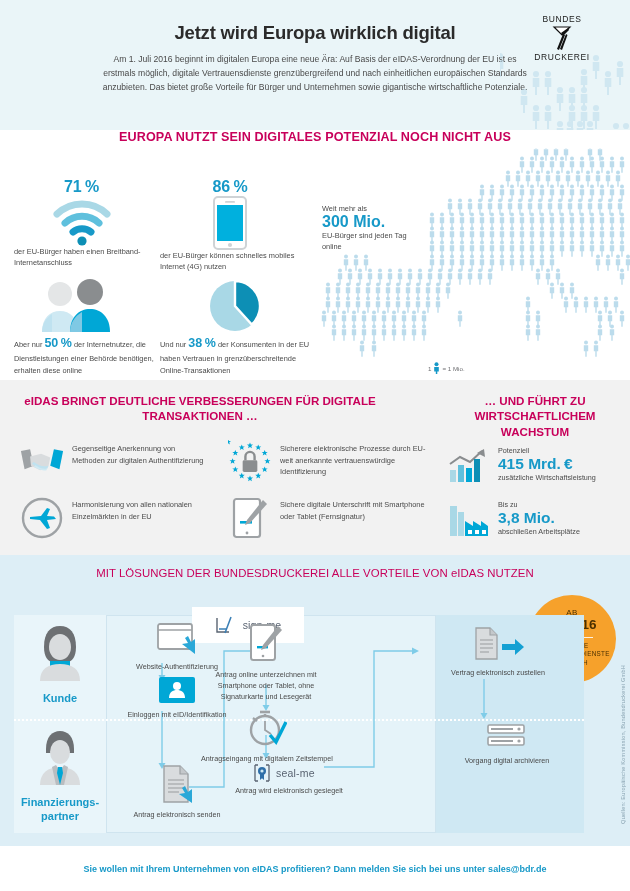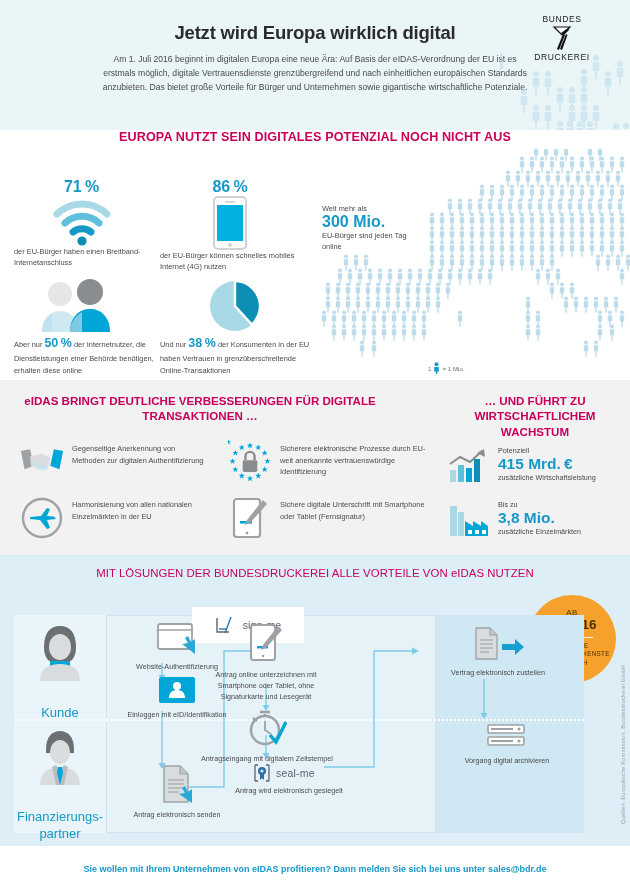--- a/index.html
+++ b/index.html
@@ -82,21 +82,21 @@
   #sol-h { text-align: center; color: #c8005a; font-weight: normal; font-size: 11.4px; padding-top: 12px; letter-spacing: .05px; }
   #sol-sub { width: 450px; margin: 7px auto 0; text-align: center; font-size: 7.3px; line-height: 1.6; color: #4a4a4a; }
 
   #flow { position: absolute; left: 14px; top: 60px; width: 570px; height: 220px; }
   .flow-col-bg { position: absolute; top: 0; background: #e9f5fa; }
   #bg-left  { left: 0;   width: 92px;  height: 218px; }
   #bg-mid   { left: 92px; width: 330px; height: 218px; border:1px solid #cfe4ef; background: #e5f3f9; }
   #bg-right { left: 422px; width: 148px; height: 218px; background: #cfe8f3; }
 
   .persona { position: absolute; width: 92px; text-align: center; }
-  .persona .pname { font-size: 13px; font-weight: normal; color: #1799c8; line-height: 1.3; margin-top: 20px; }
+  .persona .pname { font-size: 11px; font-weight: bold; color: #1799c8; line-height: 1.3; margin-top: 6px; }
   #persona-kunde { left: 0; top: 8px; }
   #persona-partner { left: 0; top: 112px; }
 
   .node { position: absolute; text-align: center; }
   .node .nlabel { font-size: 7.2px; line-height: 1.5; color: #4a4a4a; margin-top: 3px; }
 
   #signme-box {
     position: absolute; left: 178px; top: -8px; width: 112px; height: 36px;
     background: #ffffff; display: flex; align-items: center; justify-content: center; gap: 4px;
   }
@@ -599,21 +599,21 @@
           <rect x="10" y="10" width="6" height="24" fill="#a9d8e6"></rect>
           <path d="M17 34 V19 L25 24 V19 L33 24 V19 L40 24 V34 Z" fill="#00a7d6"></path>
           <rect x="20" y="28" width="4" height="4" fill="#ffffff"></rect>
           <rect x="27" y="28" width="4" height="4" fill="#ffffff"></rect>
           <rect x="34" y="28" width="4" height="4" fill="#ffffff"></rect>
         </svg>
       </div>
       <div>
         <div class="gsmall">Bis zu</div>
         <div class="gbig">3,8 Mio.</div>
-        <div class="gsub">zusätzliche Einzelmärkten</div>
+        <div class="gsub">abschließen Arbeitsplätze</div>
       </div>
     </div>
   </div>
 </div>
 
 <div class="band" id="solutions">
   <div id="sol-h">MIT LÖSUNGEN DER BUNDESDRUCKEREI ALLE VORTEILE VON eIDAS NUTZEN</div>
 
   <div id="badge">
     <div class="b1">AB</div>

